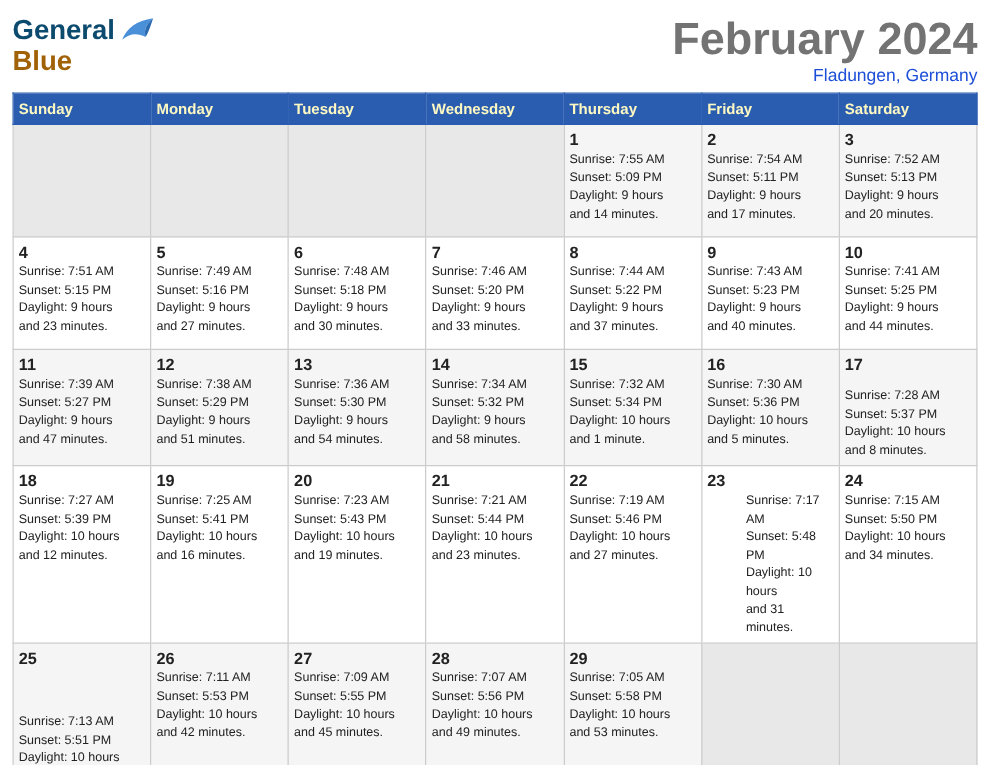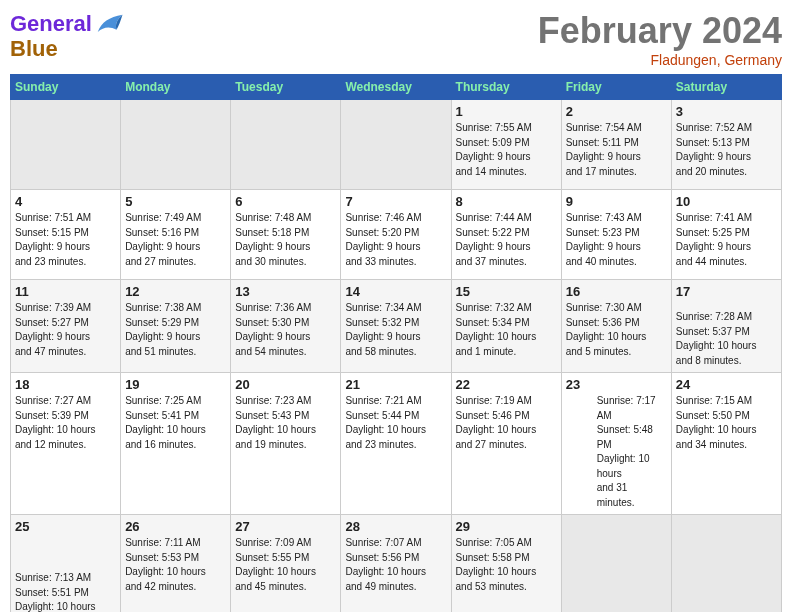--- a/index.html
+++ b/index.html
@@ -16,45 +16,45 @@
       align-items: flex-start;
       margin-bottom: 6px;
     }
     .logo {
       display: flex;
       align-items: center;
     }
     .logo-text {
       font-size: 22px;
       font-weight: bold;
-      color: #6d28d9;
+      color: #0c4a6e;
       line-height: 1;
     }
     .logo-bird {
       width: 30px;
       height: 28px;
       margin-left: 2px;
     }
     .title-block { text-align: right; }
     .month-title {
       font-size: 36px;
       font-weight: bold;
       color: #737373;
     }
     .location {
       font-size: 14px;
-      color: #c2410c;
+      color: #1d4ed8;
     }
     table {
       width: 100%;
       border-collapse: collapse;
     }
     thead tr th {
       background: #2a5db0;
-      color: #86efac;
+      color: #fef9c3;
       font-size: 12px;
       font-weight: bold;
       padding: 5px 4px;
       text-align: left;
       border: 1px solid #2a5db0;
     }
     tbody tr td {
       border: 1px solid #ccc;
       vertical-align: top;
       padding: 4px;

